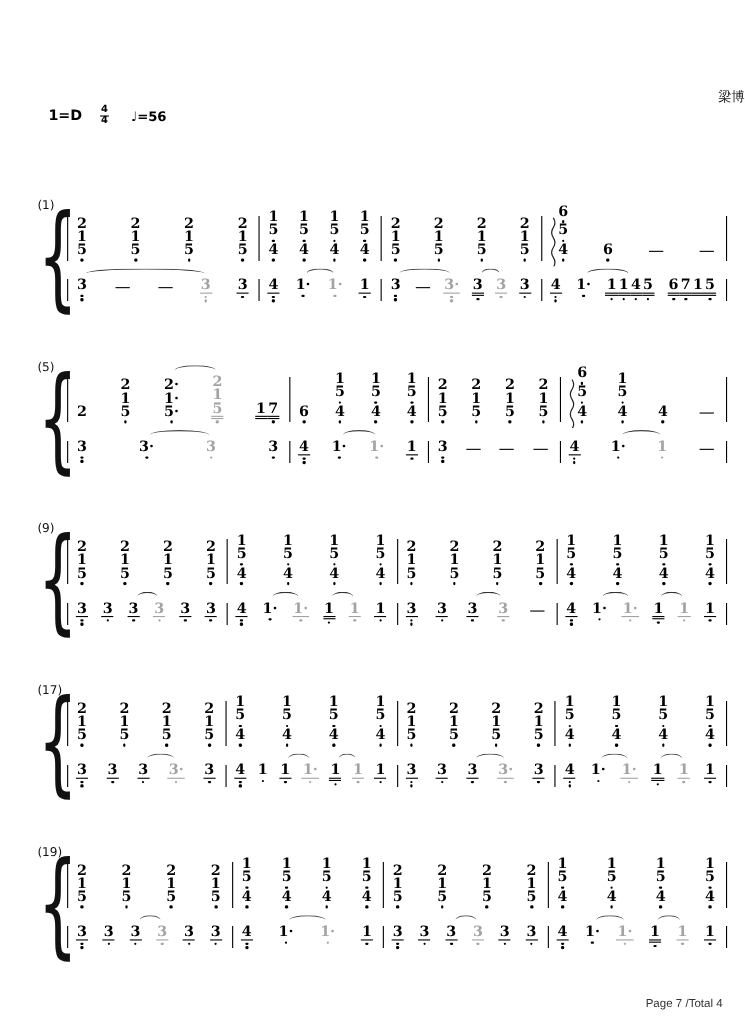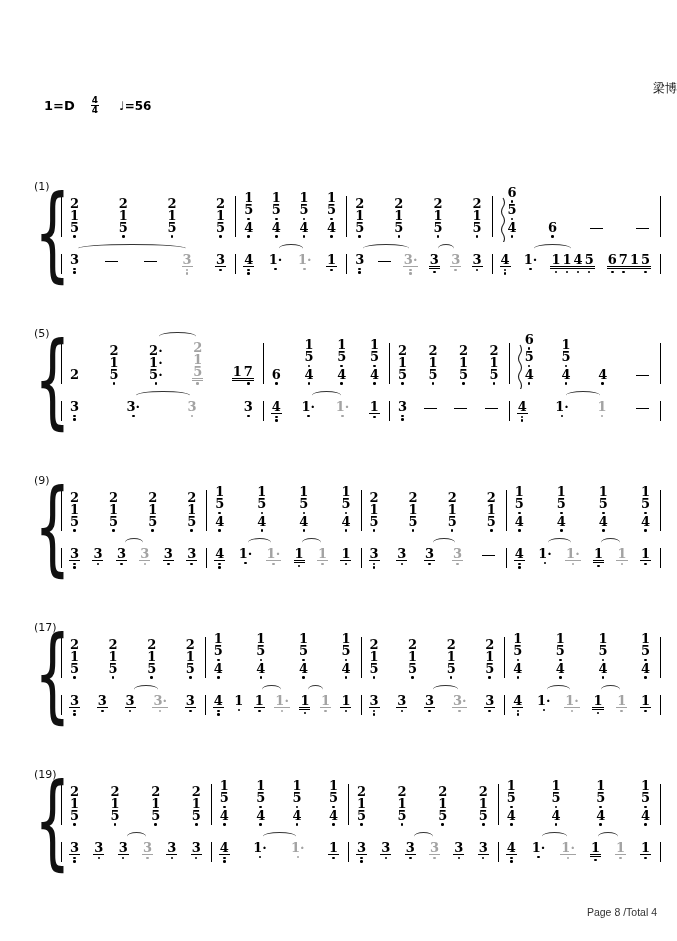--- a/index.html
+++ b/index.html
@@ -2492,14 +2492,14 @@
               </div>
               <div class="tie" style="left: 43px; width: 25px; top: 2px;"></div>
               <div class="tie" style="left: 99.5px; width: 20px; top: 2px;"></div>
             </div>
           </div>
           <div class="bar"></div>
         </div>
       </div>
     </div>
 
-  <div class="foot-right">Page 8 /Total 4</div>
+  <div class="foot-right">Page 7 /Total 4</div>
 </div>
 
 </body></html>

